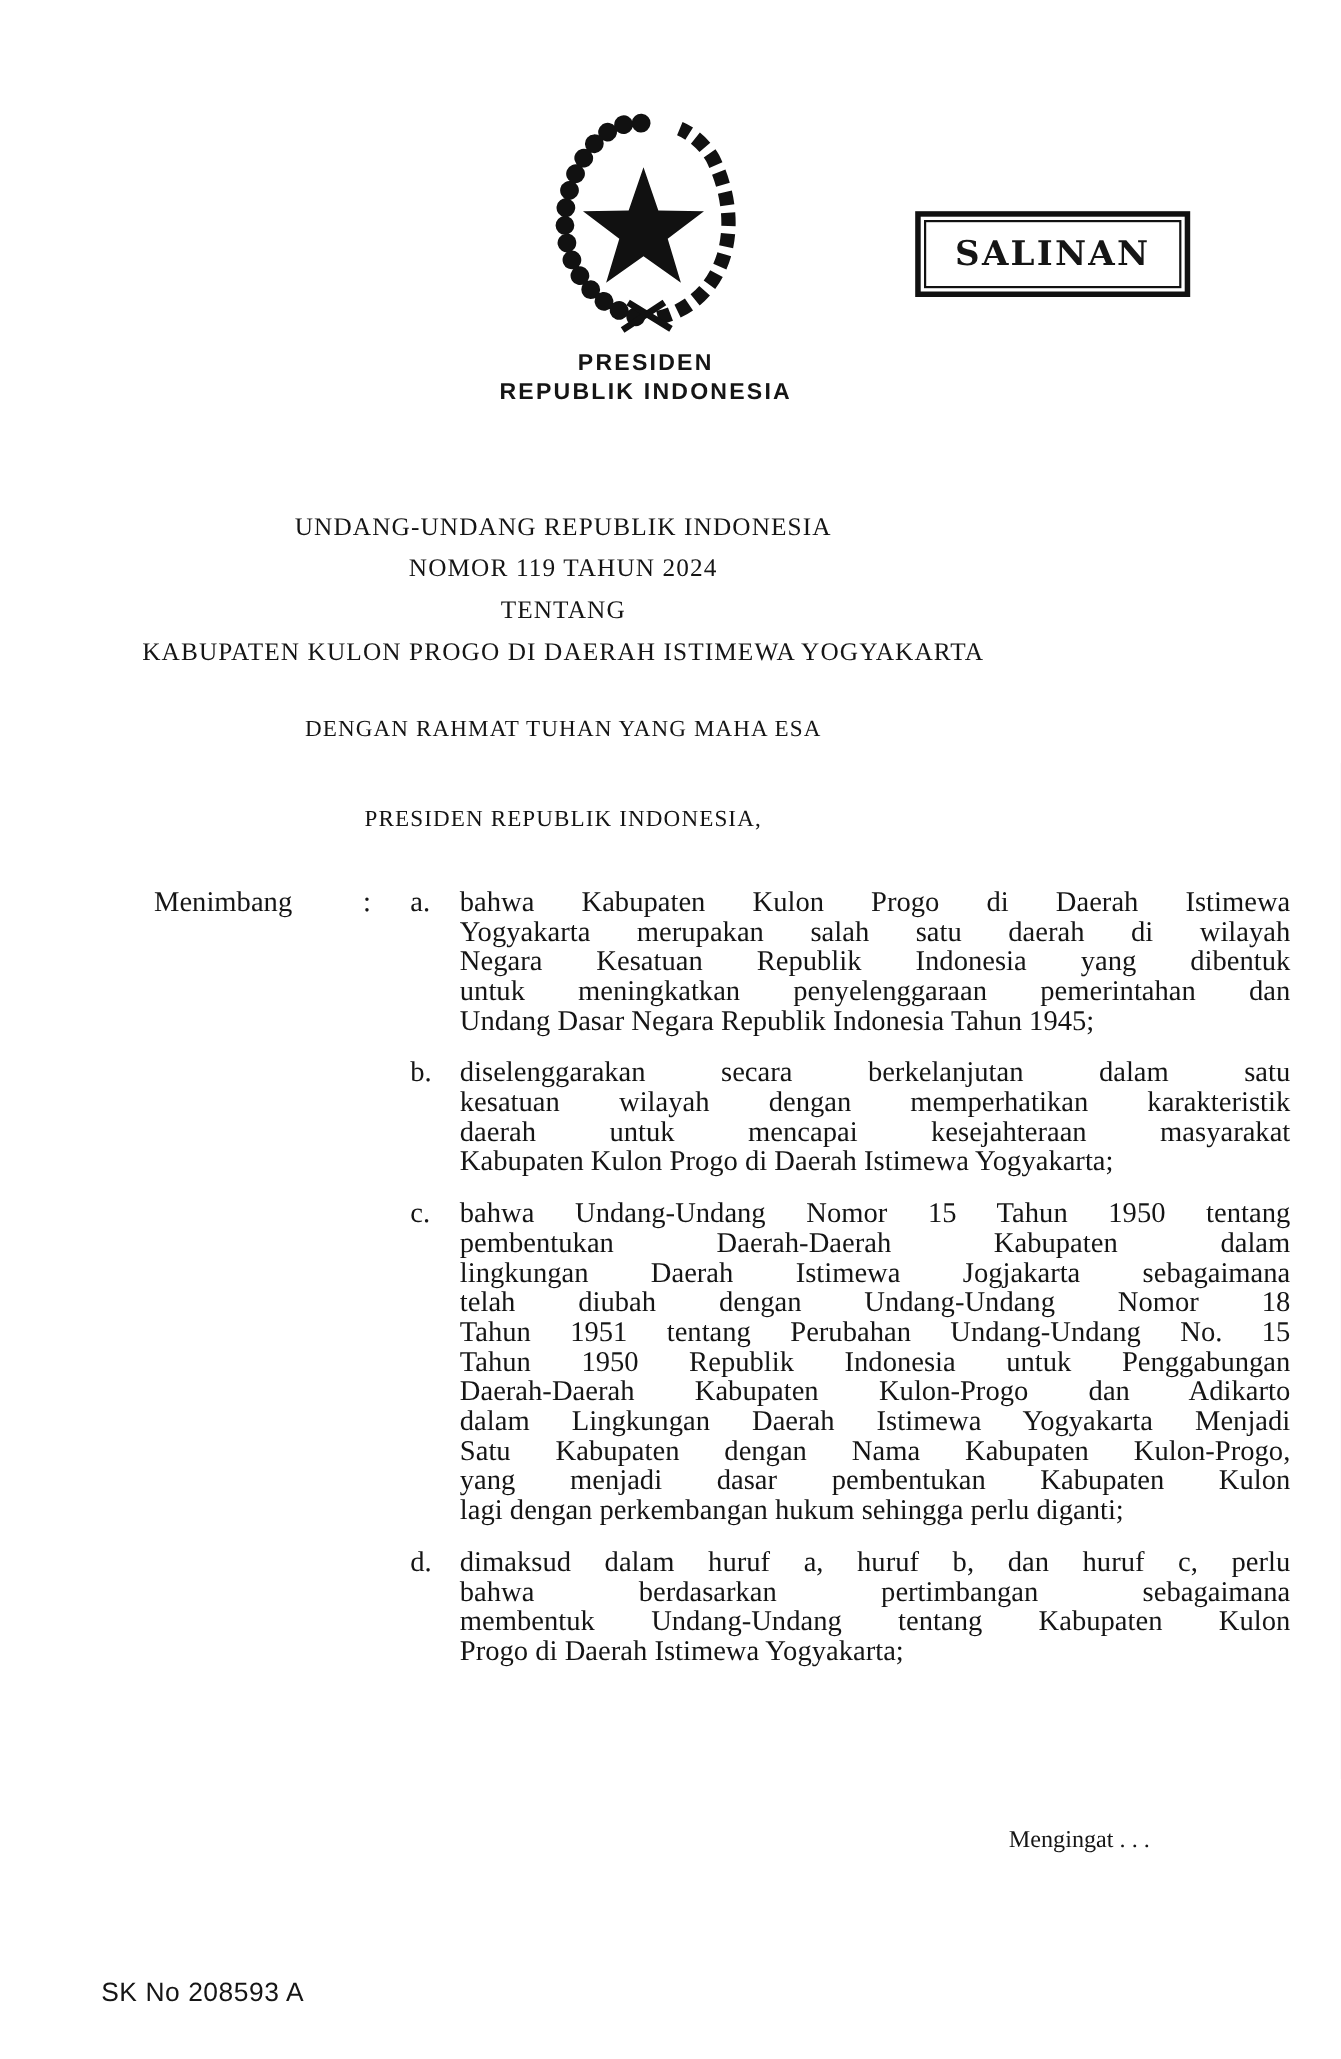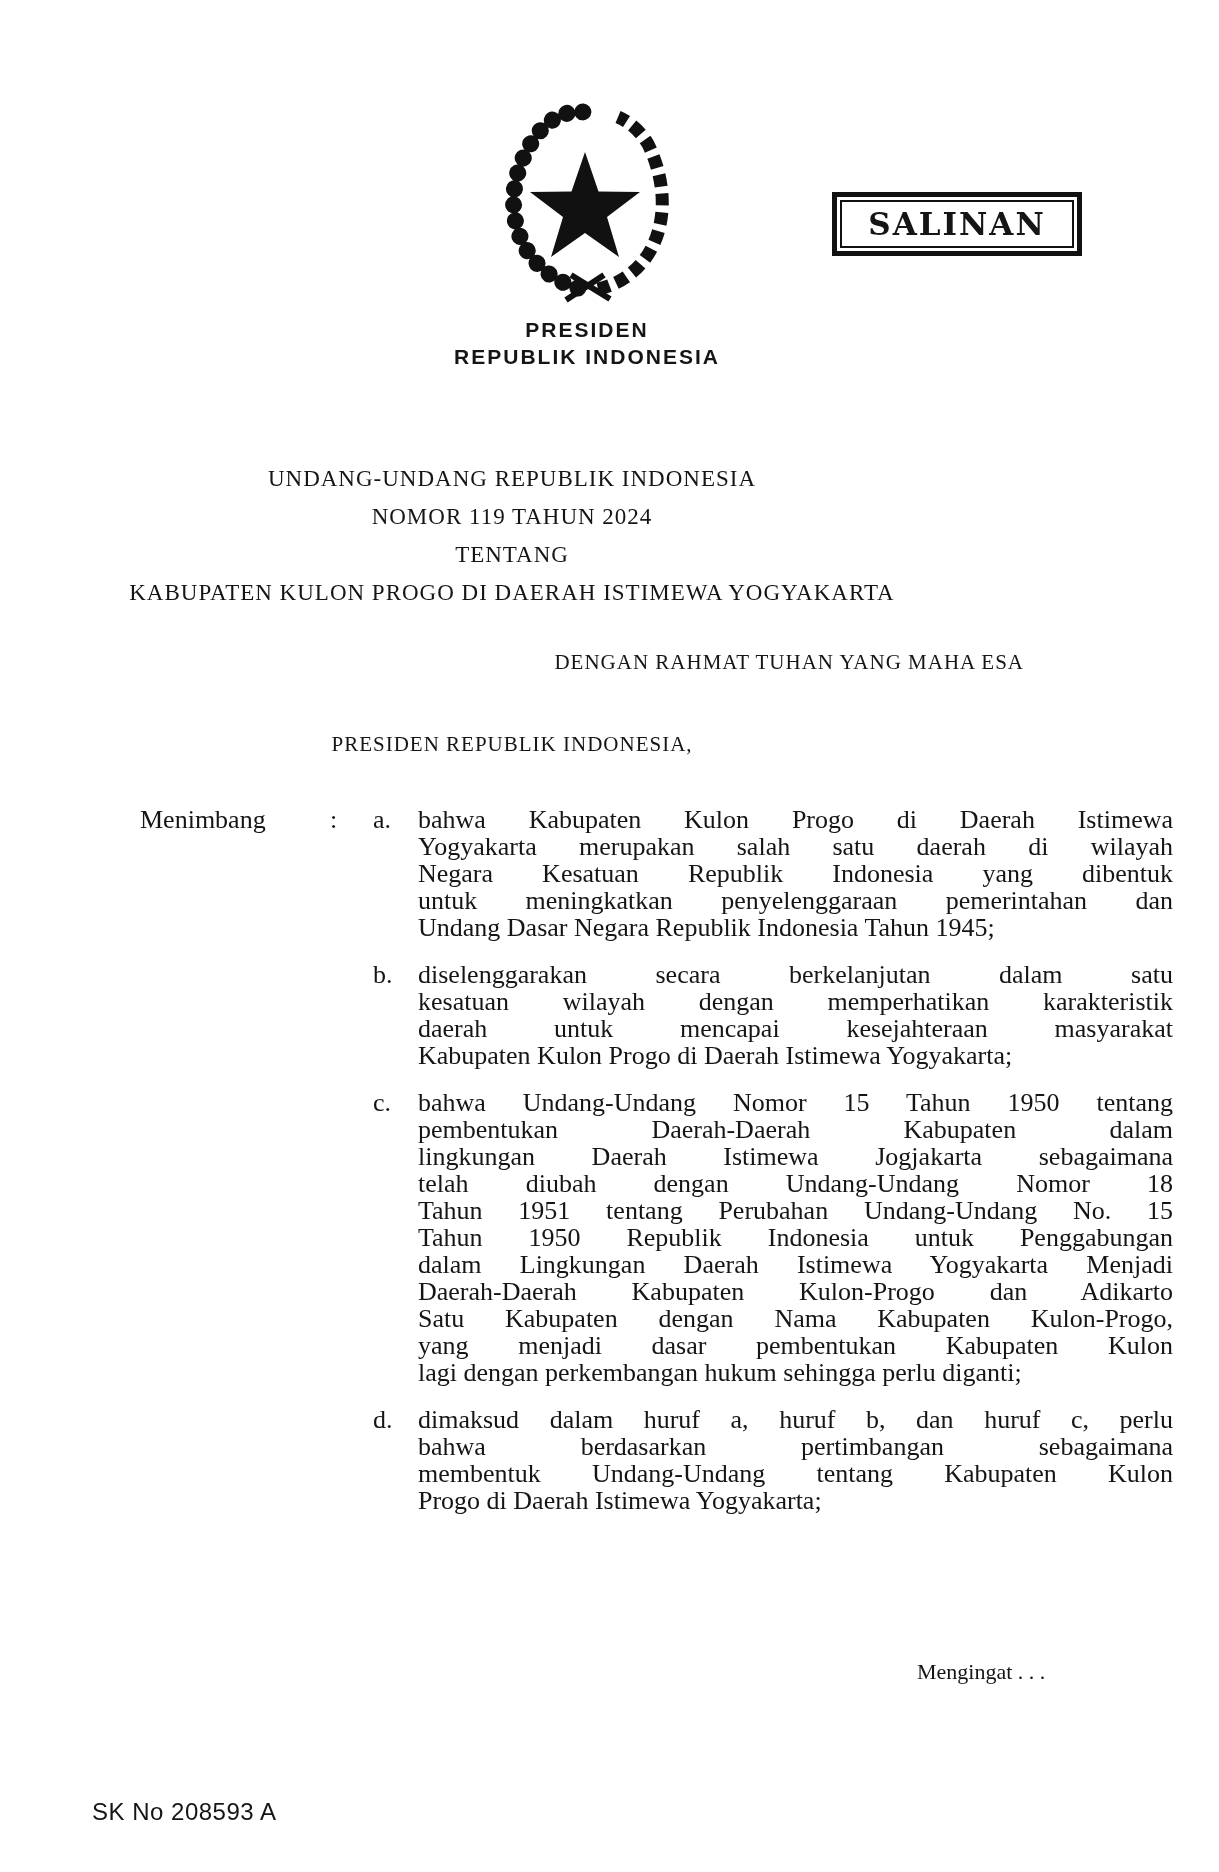--- a/index.html
+++ b/index.html
@@ -16,35 +16,35 @@
   .emblem{position:absolute;left:478px;top:92px;width:218px;height:212px;}
   
   .letterhead{
     position:absolute;left:287px;top:316px;width:600px;
     text-align:center;
     font-family:"Liberation Sans", sans-serif;
     font-weight:bold;font-size:21px;line-height:27px;letter-spacing:2px;
   }
   
   .stamp{
-    position:absolute;left:832px;top:192px;width:250px;height:64px;
+    position:absolute;left:832px;top:192px;width:250px;height:78px;
     box-sizing:border-box;border:5px solid #111;padding:3px;
     background:#fff;
   }
   .stamp-inner{
     box-sizing:border-box;width:100%;height:100%;
     border:2px solid #111;
     display:flex;align-items:center;justify-content:center;
     font-family:"DejaVu Serif","Liberation Serif",serif;
     font-weight:bold;font-size:31px;letter-spacing:2px;
   }
   
   .titleblock{position:absolute;left:0;top:460px;width:1024px;text-align:center;}
   .title-line{line-height:38px;font-size:23px;letter-spacing:1px;}
-  .invocation{position:absolute;left:0;top:650px;width:1024px;text-align:right;font-size:21px;letter-spacing:1px;}
+  .invocation{position:absolute;left:0;top:650px;width:1024px;text-align:center;font-size:21px;letter-spacing:1px;}
   .authority{position:absolute;left:0;top:732px;width:1024px;text-align:center;font-size:21px;letter-spacing:1px;}
   
   .considering{position:absolute;left:15px;top:806px;width:1158px;font-size:26px;line-height:27px;}
   .citem{display:grid;grid-template-columns:125px 190px 43px 45px 755px;margin-bottom:20px;}
   .c-pad{}
   .c-label{}
   .c-colon{}
   .c-letter{}
   .c-lines .line{
     text-align:justify;
@@ -130,22 +130,22 @@
       <div class="c-label"></div>
       <div class="c-colon"></div>
       <div class="c-letter">c.</div>
       <div class="c-lines">
           <div class="line">bahwa Undang-Undang Nomor 15 Tahun 1950 tentang</div>
           <div class="line">pembentukan Daerah-Daerah Kabupaten dalam</div>
           <div class="line">lingkungan Daerah Istimewa Jogjakarta sebagaimana</div>
           <div class="line">telah diubah dengan Undang-Undang Nomor 18</div>
           <div class="line">Tahun 1951 tentang Perubahan Undang-Undang No. 15</div>
           <div class="line">Tahun 1950 Republik Indonesia untuk Penggabungan</div>
+          <div class="line">Daerah-Daerah Kabupaten Kulon-Progo dan Adikarto</div>
           <div class="line">dalam Lingkungan Daerah Istimewa Yogyakarta Menjadi</div>
-          <div class="line">Daerah-Daerah Kabupaten Kulon-Progo dan Adikarto</div>
           <div class="line">Satu Kabupaten dengan Nama Kabupaten Kulon-Progo,</div>
           <div class="line">yang menjadi dasar pembentukan Kabupaten Kulon</div>
           <div class="line">lagi dengan perkembangan hukum sehingga perlu diganti;</div>
         </div>
     </div>
 
     <div class="citem">
       <div class="c-pad"></div>
       <div class="c-label"></div>
       <div class="c-colon"></div>

